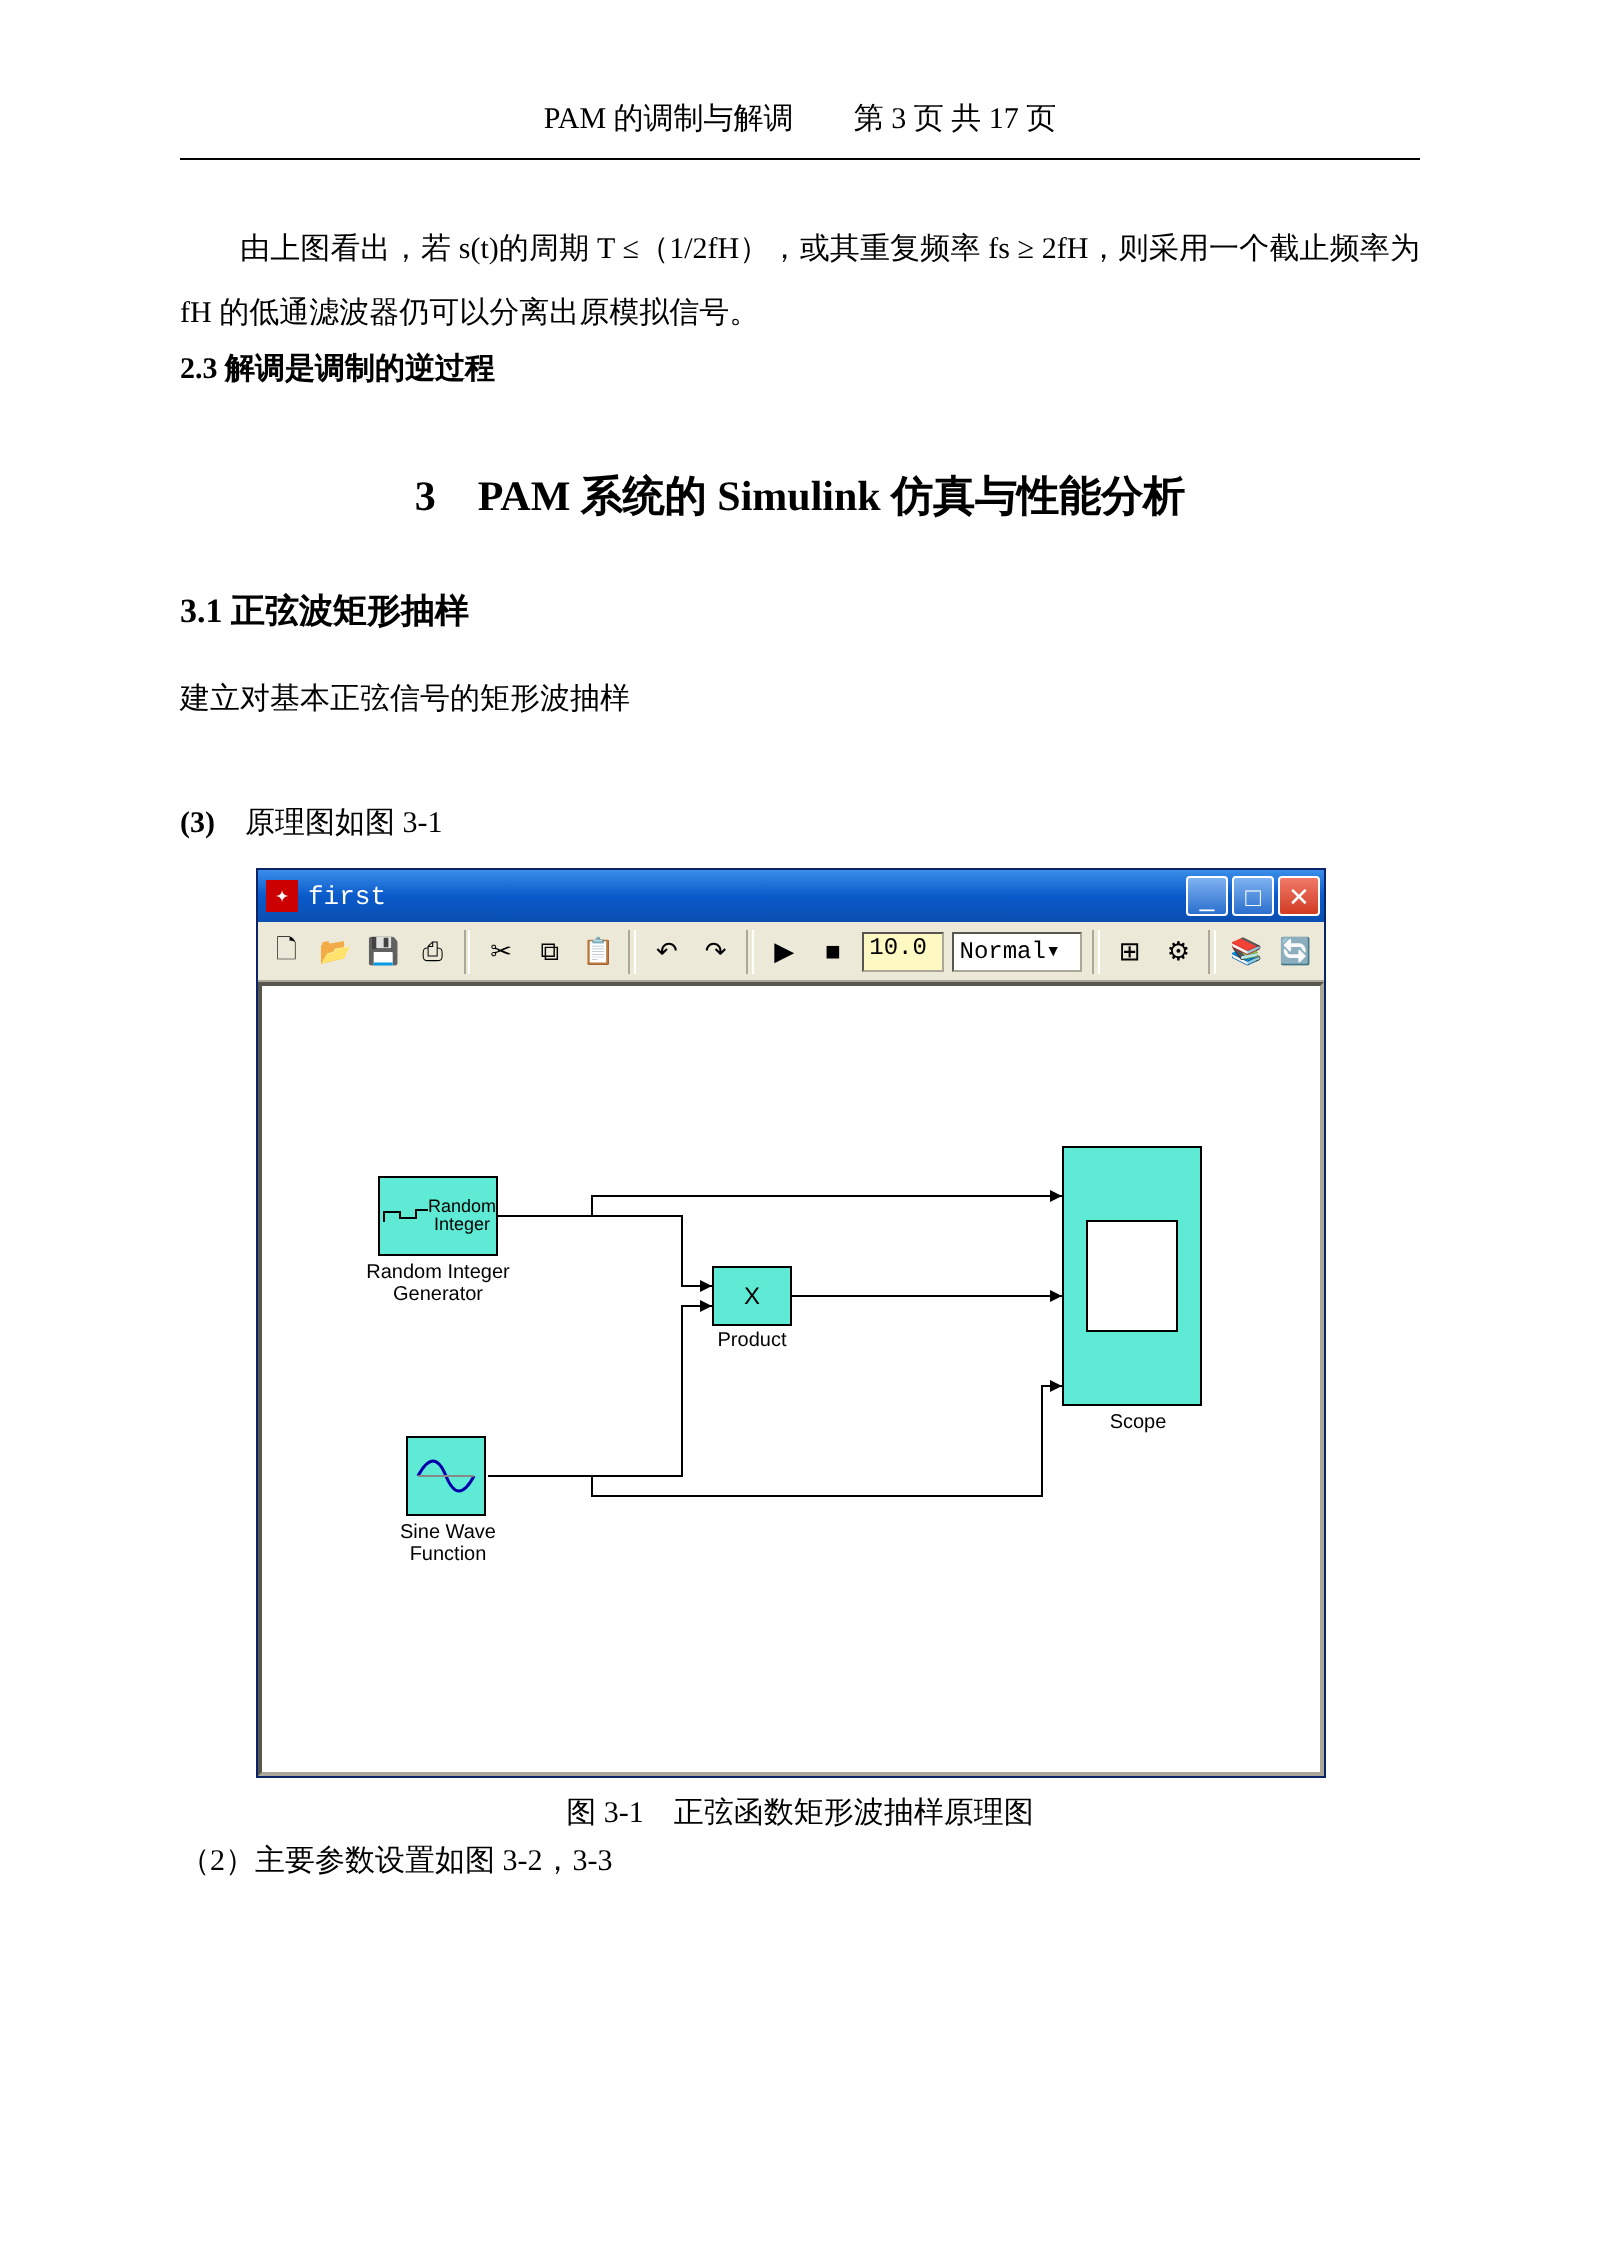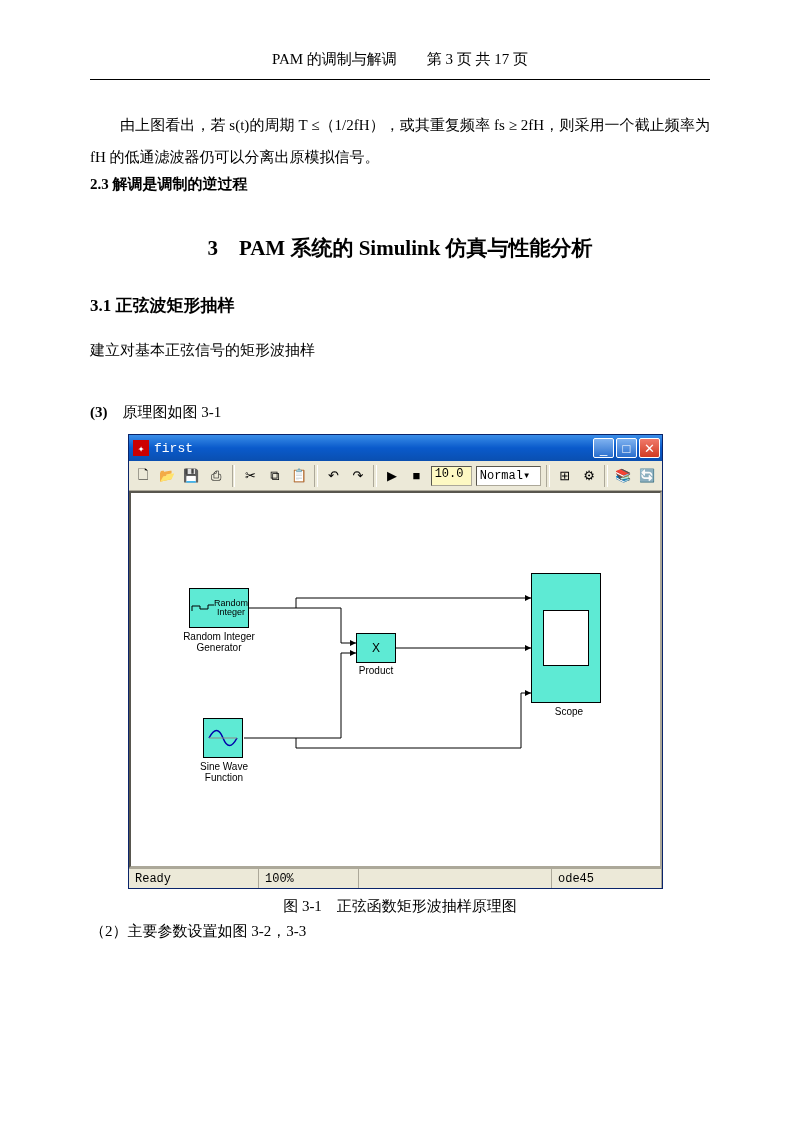--- a/index.html
+++ b/index.html
@@ -227,22 +227,16 @@
       </svg>
     </div>
     <div class="blabel" style="left:58px;top:268px;width:70px;white-space:pre-line">Sine Wave
 Function</div>
 
     <div class="block" style="left:400px;top:80px;width:70px;height:130px">
       <div style="width:46px;height:56px;border:1px solid #000;background:#fff"></div>
     </div>
     <div class="blabel" style="left:418px;top:213px;width:40px">Scope</div>
   </div>
-  <div class="statusbar">
-    <div class="status-cell" style="width:130px">Ready</div>
-    <div class="status-cell" style="width:100px">100%</div>
-    <div class="status-cell" style="flex:1"></div>
-    <div class="status-cell" style="width:110px">ode45</div>
-  </div>
 </div>
 
 <p class="caption-line">图 3-1　正弦函数矩形波抽样原理图</p>
 <p class="para">（2）主要参数设置如图 3-2，3-3</p>
 
 </body></html>

